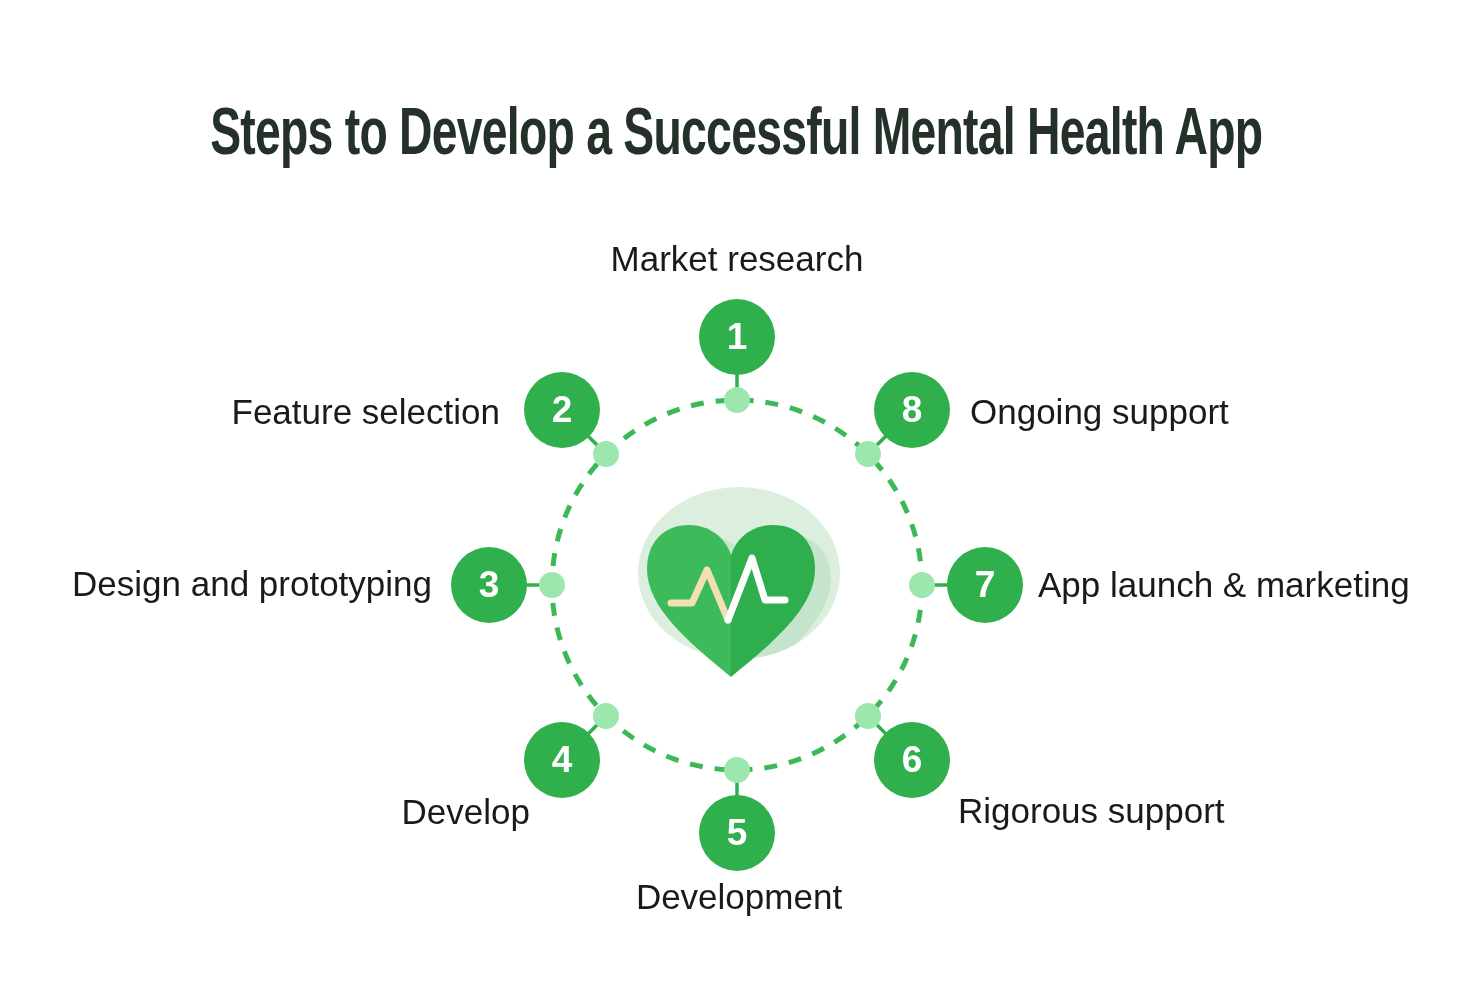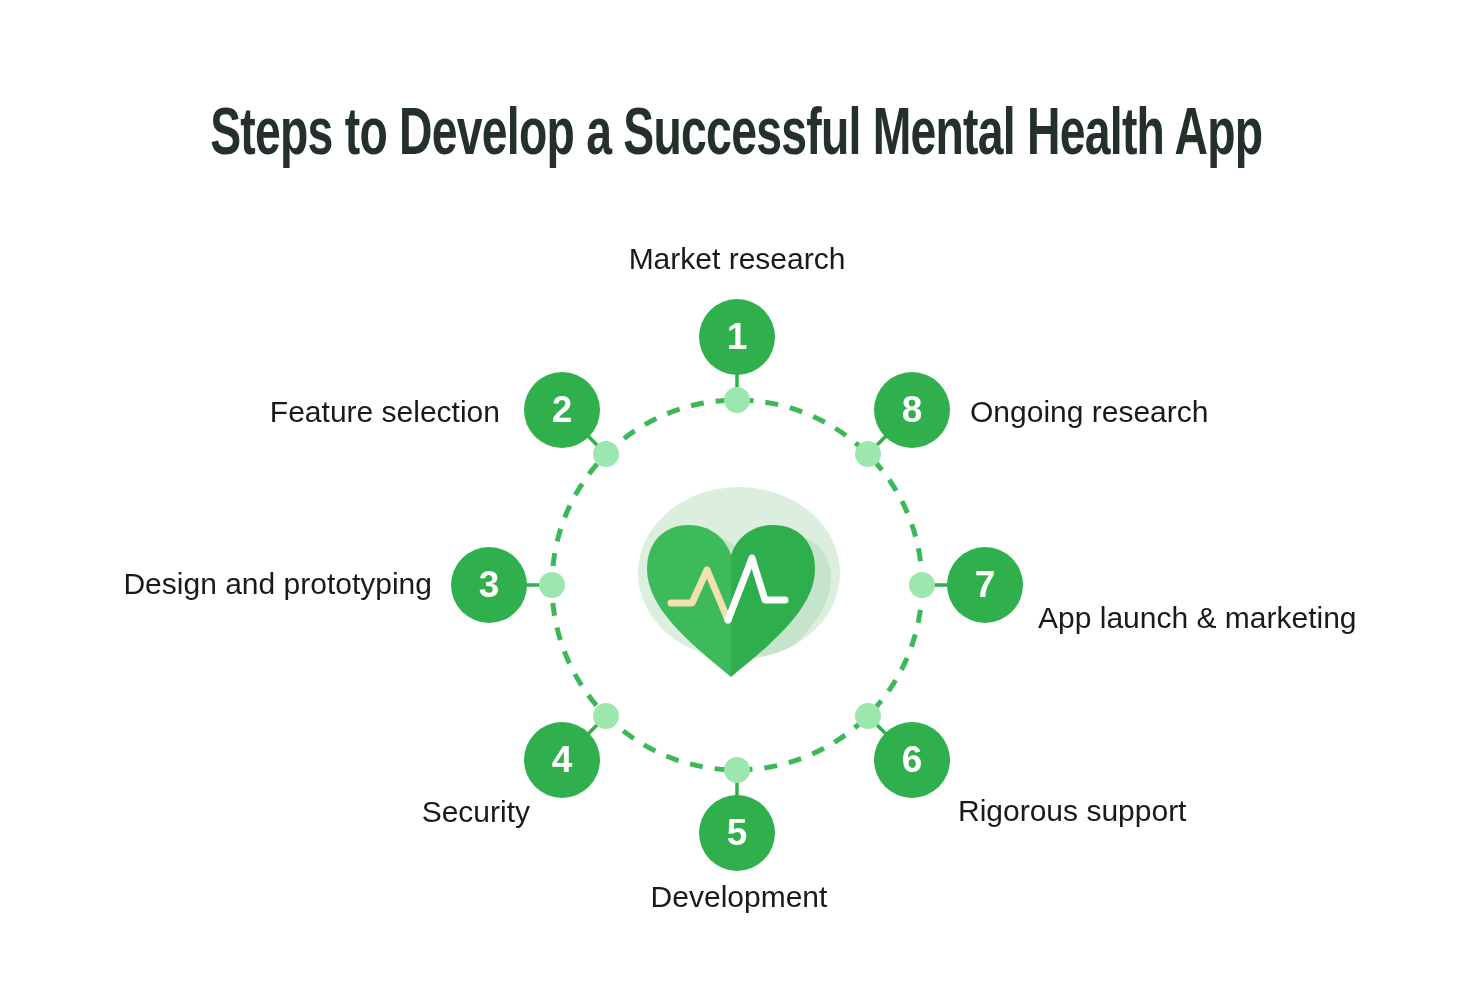--- a/index.html
+++ b/index.html
@@ -44,31 +44,31 @@
   .c3{left:451px;top:547px;}
   .c4{left:524px;top:722px;}
   .c5{left:699px;top:795px;}
   .c6{left:874px;top:722px;}
   .c7{left:947px;top:547px;}
   .c8{left:874px;top:372px;}
 
   
   .step-label{
     position:absolute;
-    font-size:30px;color:#1a1a1a;
+    font-size:35px;color:#1a1a1a;
     white-space:nowrap;z-index:3;
     transform:translateY(-50%);
   }
   .l1{left:737px;top:259px;transform:translate(-50%,-50%);}
   .l2{right:972px;top:412px;text-align:right;}
   .l3{right:1040px;top:584px;text-align:right;}
   .l4{right:942px;top:812px;text-align:right;}
   .l5{left:739px;top:897px;transform:translate(-50%,-50%);}
   .l6{left:958px;top:811px;}
-  .l7{left:1038px;top:585px;margin-top:33px;}
+  .l7{left:1038px;top:585px;}
   .l8{left:970px;top:412px;}
 </style>
 </head>
 <body>
 
 <div class="stage">
 
   <div class="title-wrap">
     <span class="title">Steps to Develop a Successful Mental Health App</span>
   </div>
@@ -143,19 +143,19 @@
   <div class="step-circle c7">
     <span>7</span>
   </div>
   <div class="step-circle c8">
     <span>8</span>
   </div>
 
   <div class="step-label l1">Market research</div>
   <div class="step-label l3">Design and prototyping</div>
   <div class="step-label l2">Feature selection</div>
-  <div class="step-label l4">Security</div>
+  <div class="step-label l4">Develop</div>
   <div class="step-label l5">Development</div>
   <div class="step-label l6">Rigorous support</div>
   <div class="step-label l7">App launch &amp; marketing</div>
-  <div class="step-label l8">Ongoing research</div>
+  <div class="step-label l8">Ongoing support</div>
 
 </div>
 
 </body></html>

